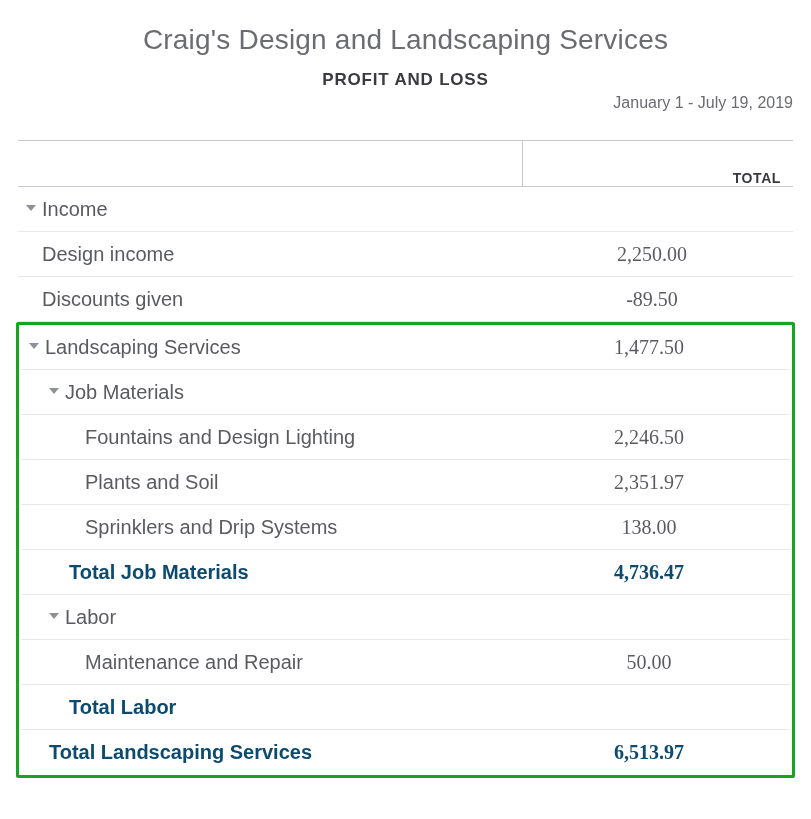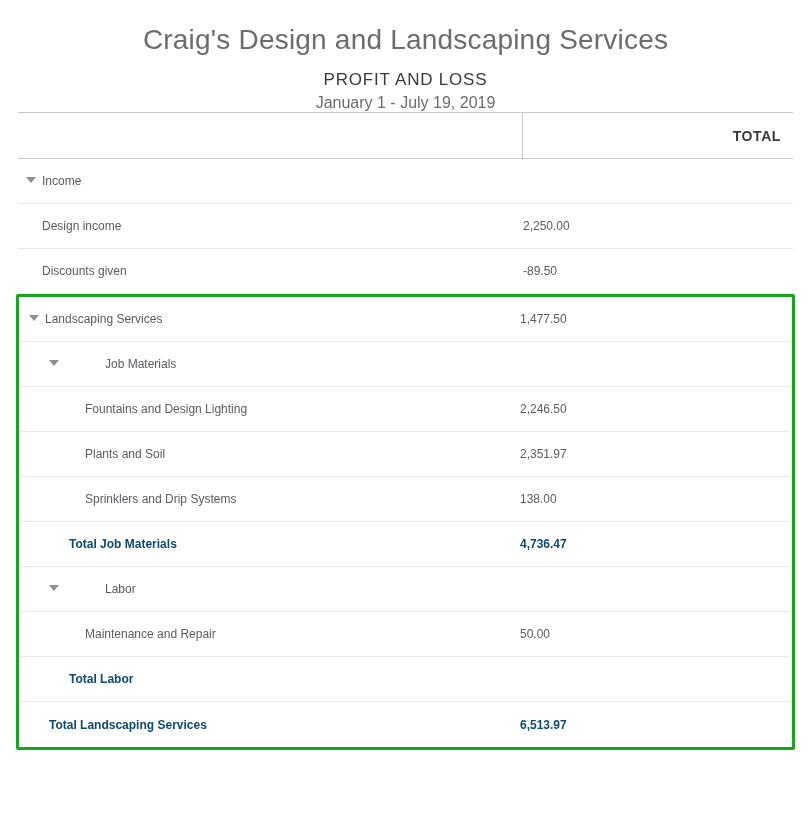--- a/index.html
+++ b/index.html
@@ -4,86 +4,87 @@
 <style>
   * { box-sizing: border-box; }
   body {
     margin: 0;
     padding: 24px 18px 40px 18px;
     width: 811px;
     font-family: -apple-system, BlinkMacSystemFont, "Segoe UI", Helvetica, Arial, sans-serif;
     color: #393a3d;
     background: #fff;
   }
-  .header { text-align: center; }
+  .header { text-align: center; margin-bottom: 28px; }
   .company {
     font-size: 28px;
     font-weight: 300;
     color: #6b6c72;
     letter-spacing: 0.2px;
     margin-bottom: 14px;
   }
   .report-title {
     font-size: 17px;
-    font-weight: 400;
+    font-weight: 700;
     color: #393a3d;
     letter-spacing: 0.8px;
     margin-bottom: 4px;
   }
   .date-range {
     font-size: 16px;
     font-weight: 300;
     color: #6b6c72;
+    text-align: right;
   }
   .hr-top { border: none; border-top: 1px solid #c9c9c9; margin: 0; }
   .thead {
     display: flex;
     border-bottom: 1px solid #c9c9c9;
     height: 46px;
-    align-items: center;
+    align-items: flex-end;
   }
   .thead .left-col {
     flex: 1;
     border-right: 1px solid #c9c9c9;
     height: 100%;
   }
   .thead .right-col {
     width: 270px;
     text-align: right;
     font-size: 14px;
     font-weight: 700;
     letter-spacing: 0.6px;
     padding-right: 12px;
   }
   .row {
     display: flex;
     align-items: center;
     height: 45px;
     border-bottom: 1px solid #e8e8e8;
-    font-size: 12px;
+    font-size: 20px;
     color: #5a5b60;
   }
   .row.noborder { border-bottom: none; }
   .row .label-cell { flex: 1; display: flex; align-items: center; }
-  .row .value-cell { width: 270px; text-align: left; padding-right: 12px; }
+  .row .value-cell { width: 270px; text-align: center; padding-right: 12px; font-family: Liberation Serif, serif; }
   .row.bold .label-cell, .row.bold .value-cell { font-weight: 700; color: #0c4a6e; }
   .caret {
     display: inline-block;
     width: 0; height: 0;
     border-left: 5px solid transparent;
     border-right: 5px solid transparent;
     border-top: 6px solid #8d9096;
     margin-right: 6px;
     position: relative;
     top: -1px;
   }
   .pad0 { padding-left: 8px; }
   .pad1 { padding-left: 24px; }
   .pad3 { padding-left: 64px; }
-  .pad1b { padding-left: 28px; gap: 40px; }
+  .pad1b { padding-left: 28px; }
   .pad2b { padding-left: 48px; }
   .highlight-wrap {
     border: 3px solid #1aa321;
     border-radius: 2px;
     margin: 0 -2px;
     padding: 0 2px;
   }
 </style>
 </head>
 <body>

